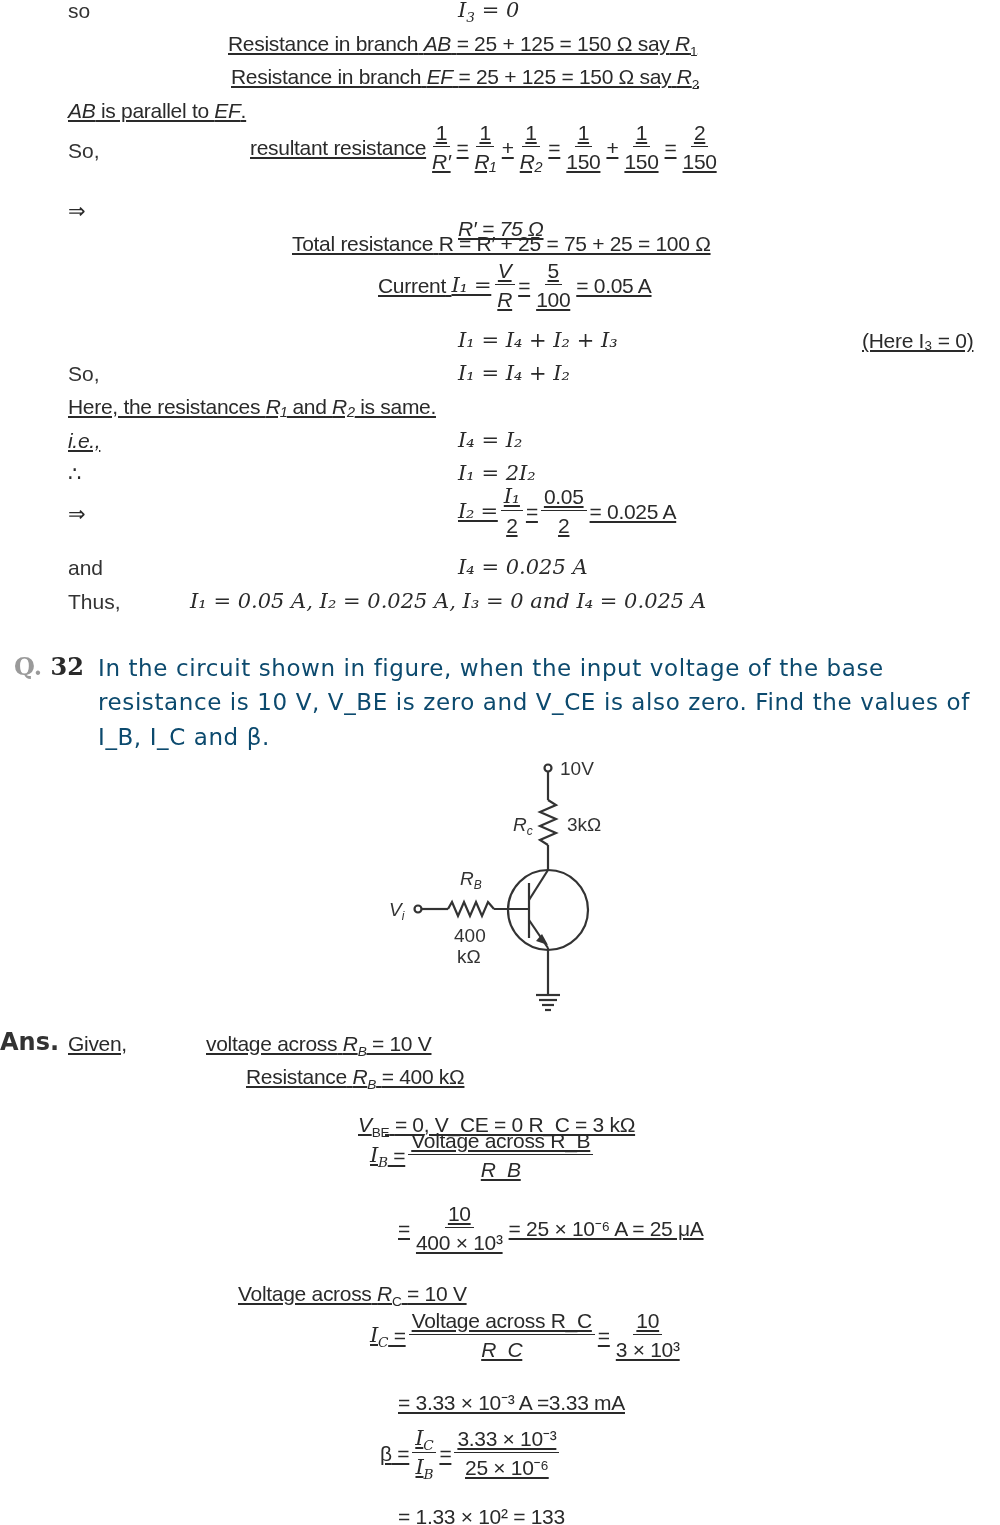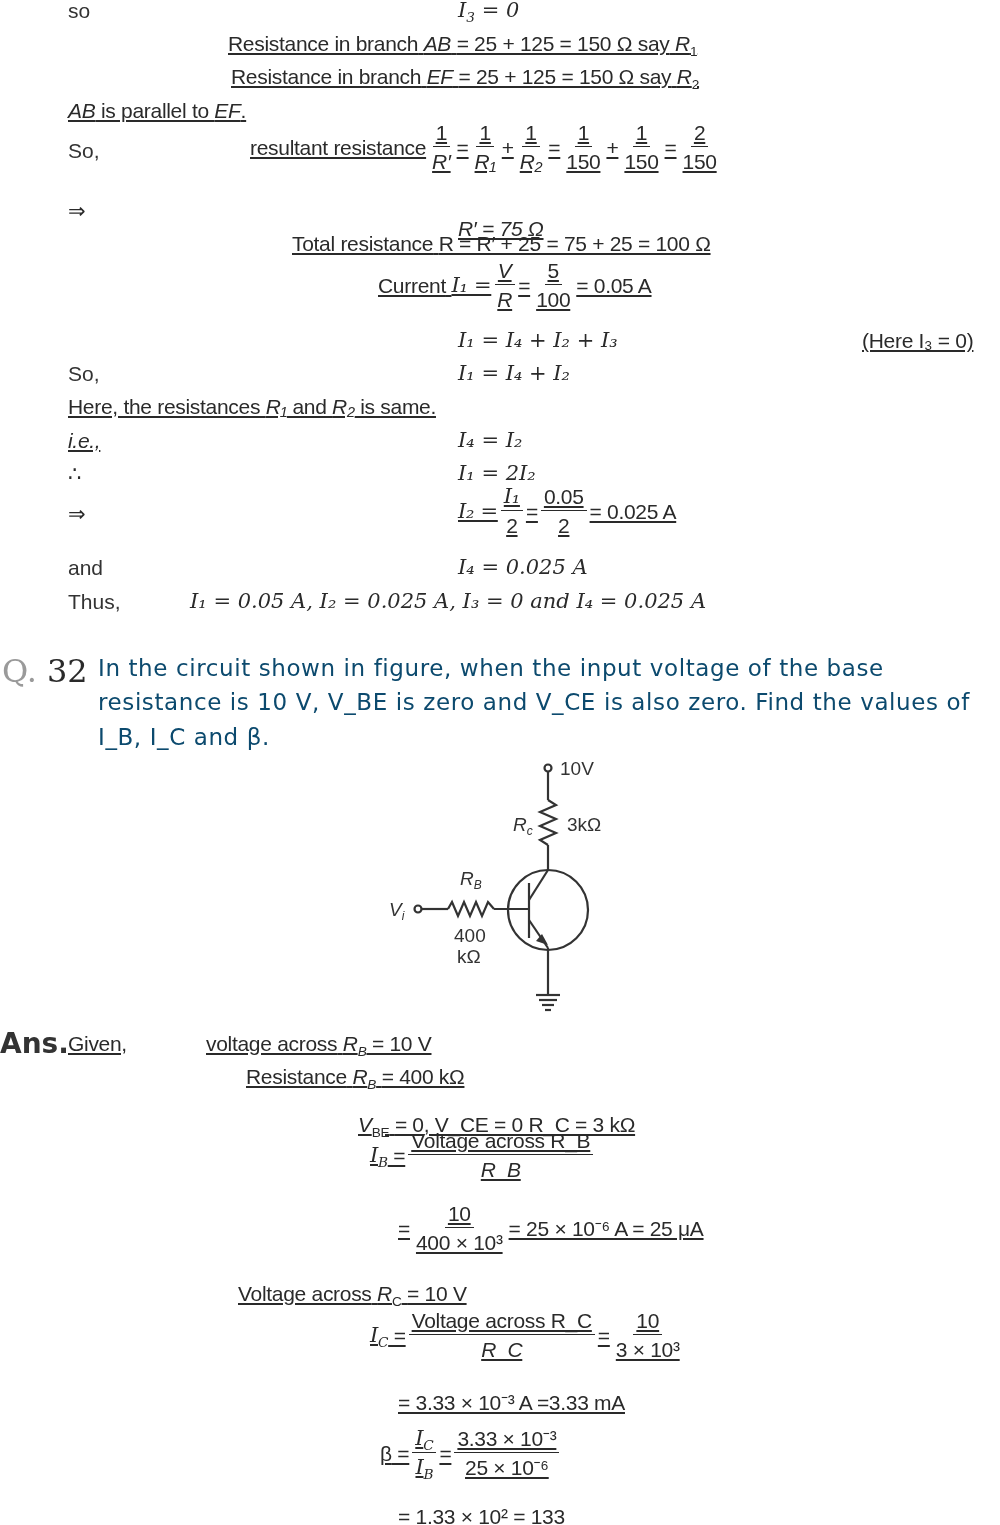--- a/index.html
+++ b/index.html
@@ -7,24 +7,24 @@
          font-family:"Liberation Sans", sans-serif; color:#2a2a2a; font-size:21px; }
   .abs { position:absolute; white-space:nowrap; line-height:1; }
   .light { font-weight:normal; letter-spacing:-0.3px;text-decoration:underline; }
   .it { font-style:italic; }
   .mi { font-family:"DejaVu Serif", serif; font-style:italic; }
   sub { font-size:0.65em; vertical-align:-0.35em; line-height:0; }
   .frac { display:inline-flex; flex-direction:column; align-items:center; vertical-align:middle; margin:0 3px; }
   .frac .num { padding:0 3px 3px 3px; border-bottom:1px solid #2a2a2a; }
   .frac .den { padding:4px 3px 0 3px; }
   .q-text { font-family:"DejaVu Sans", sans-serif; font-size:23px; color:#0c4a6e; letter-spacing:0.6px; }
-  .q-badge { font-family:"DejaVu Serif", serif; font-weight:normal; font-size:32px; }
+  .q-badge { font-family:"DejaVu Serif", serif; font-weight:bold; font-size:24px;margin-left:12px; }
   .q-badge .q { color:#9a9a9a; }
   .q-badge .dot { color:#9a9a9a; }
-  .ans { font-family:"DejaVu Sans", sans-serif; font-weight:bold; font-size:28px; color:#333; }
+  .ans { font-family:"DejaVu Sans", sans-serif; font-weight:bold; font-size:24px; color:#333; }
   .label { color:#333; }
   svg text { font-family:"Liberation Sans", sans-serif; }
 </style>
 </head>
 <body>
 
 <div>
 
   <span class="abs label" style="left:68px;top:0px;">so</span>
   <span class="abs mi" style="left:458px;top:0px;">I<sub>3</sub> = 0</span>

